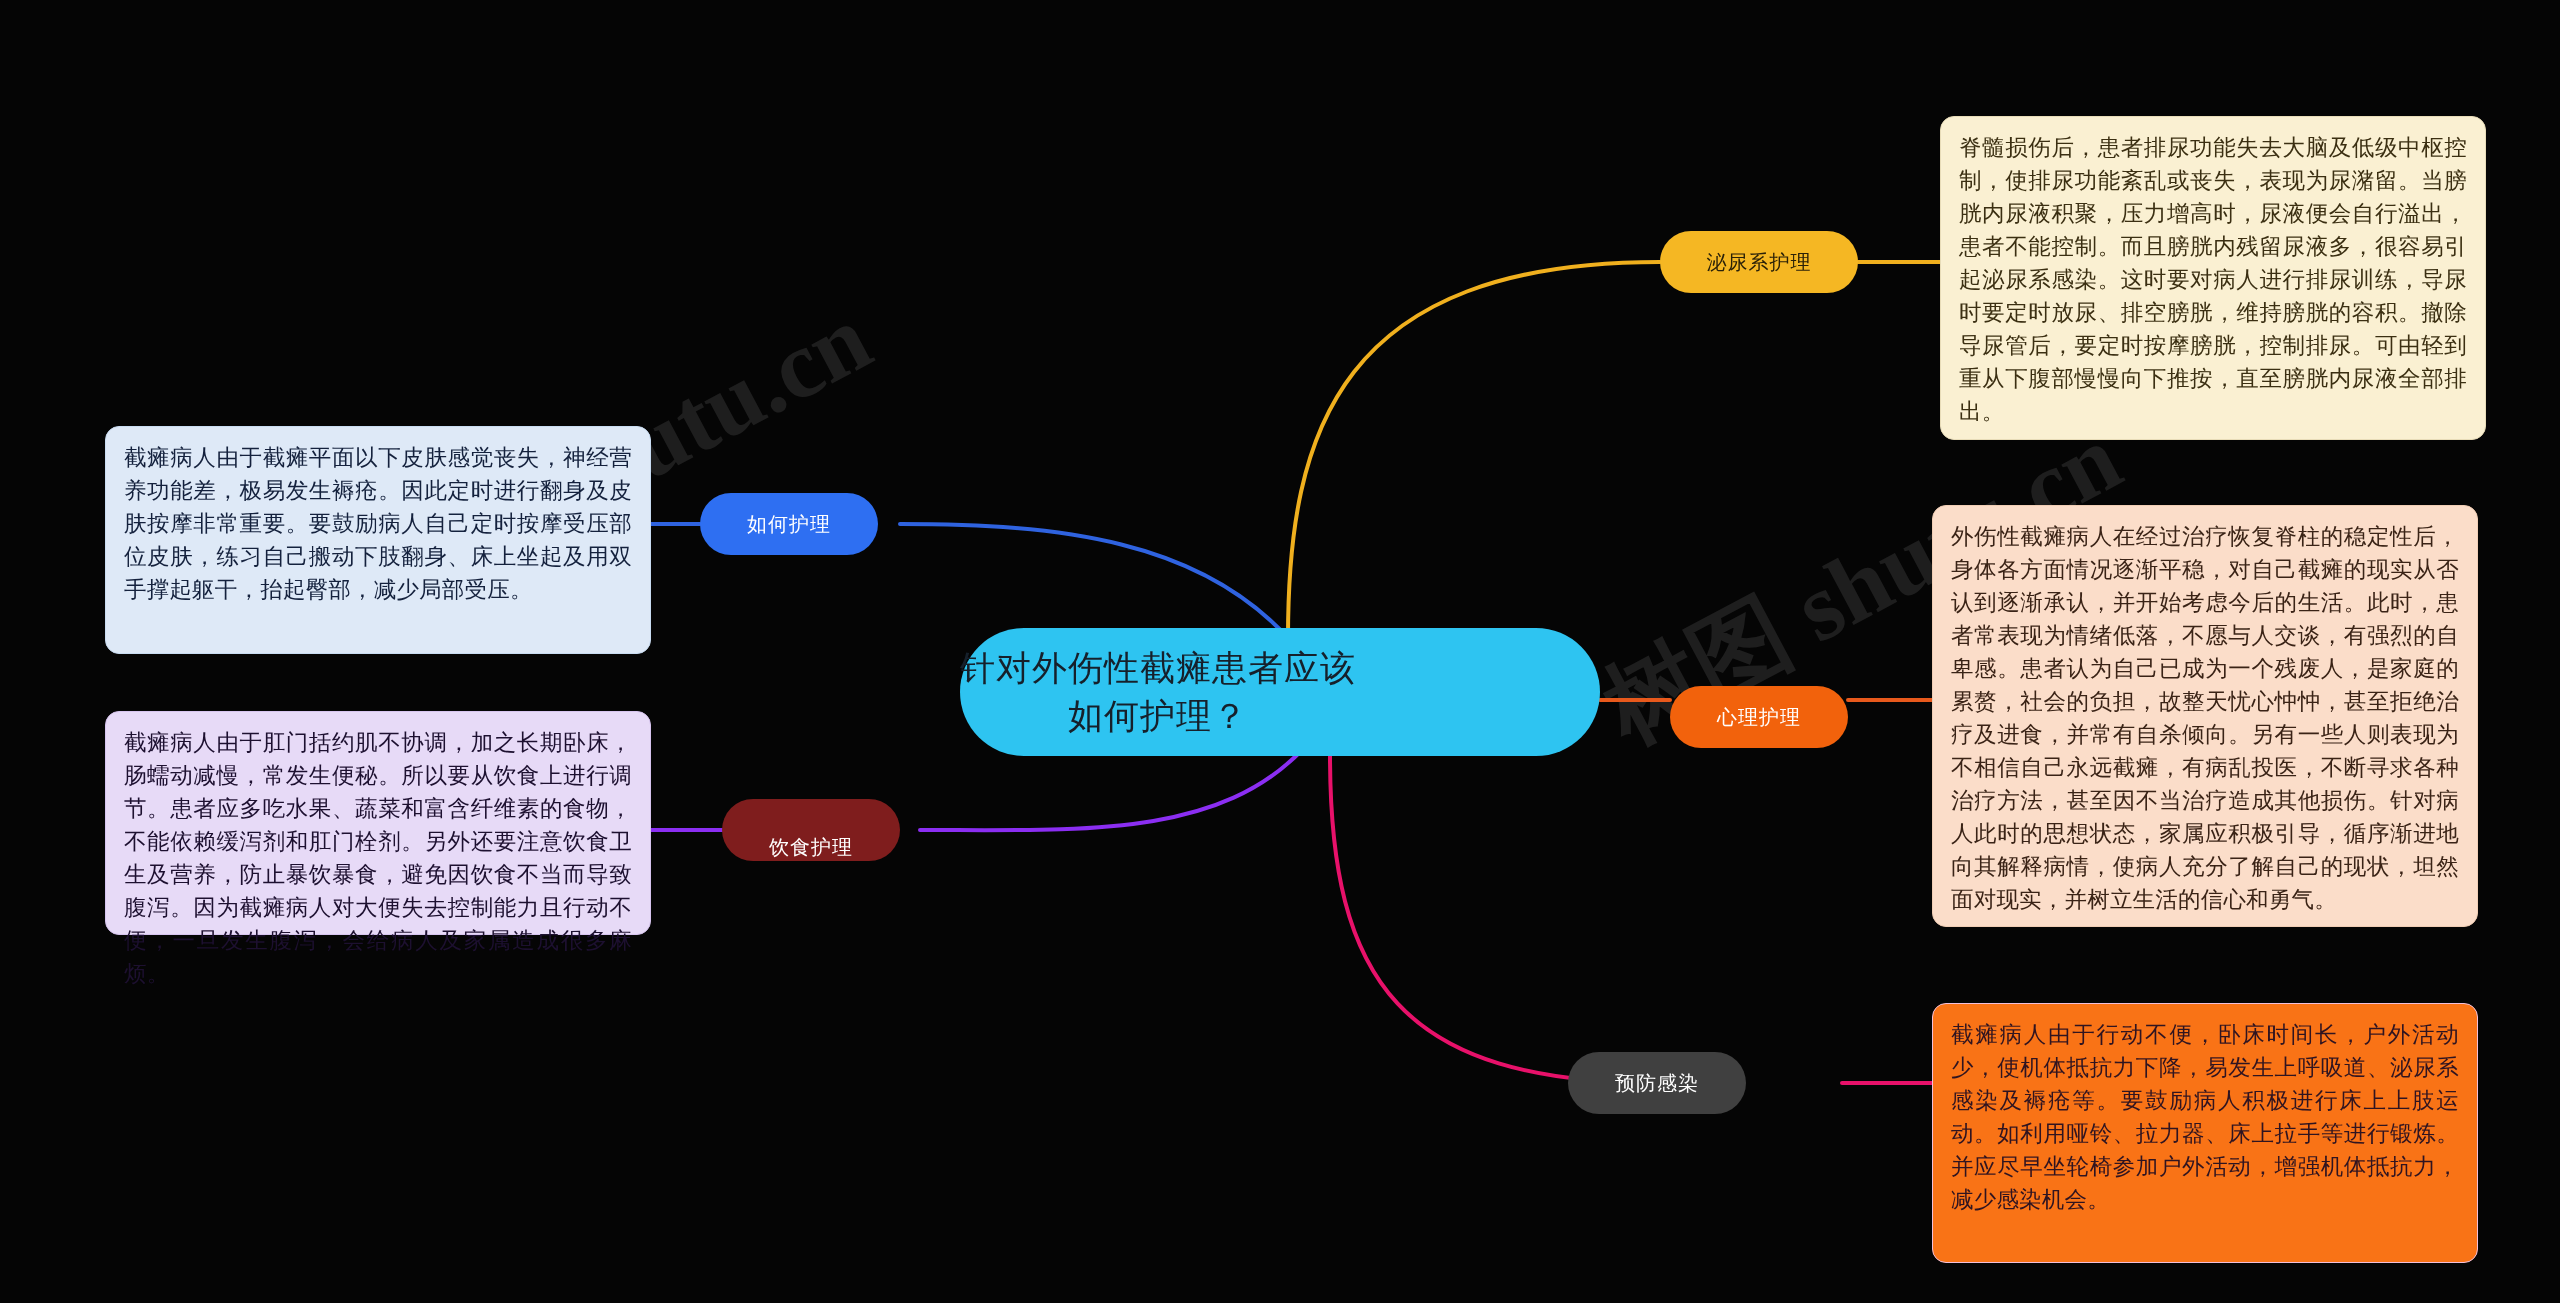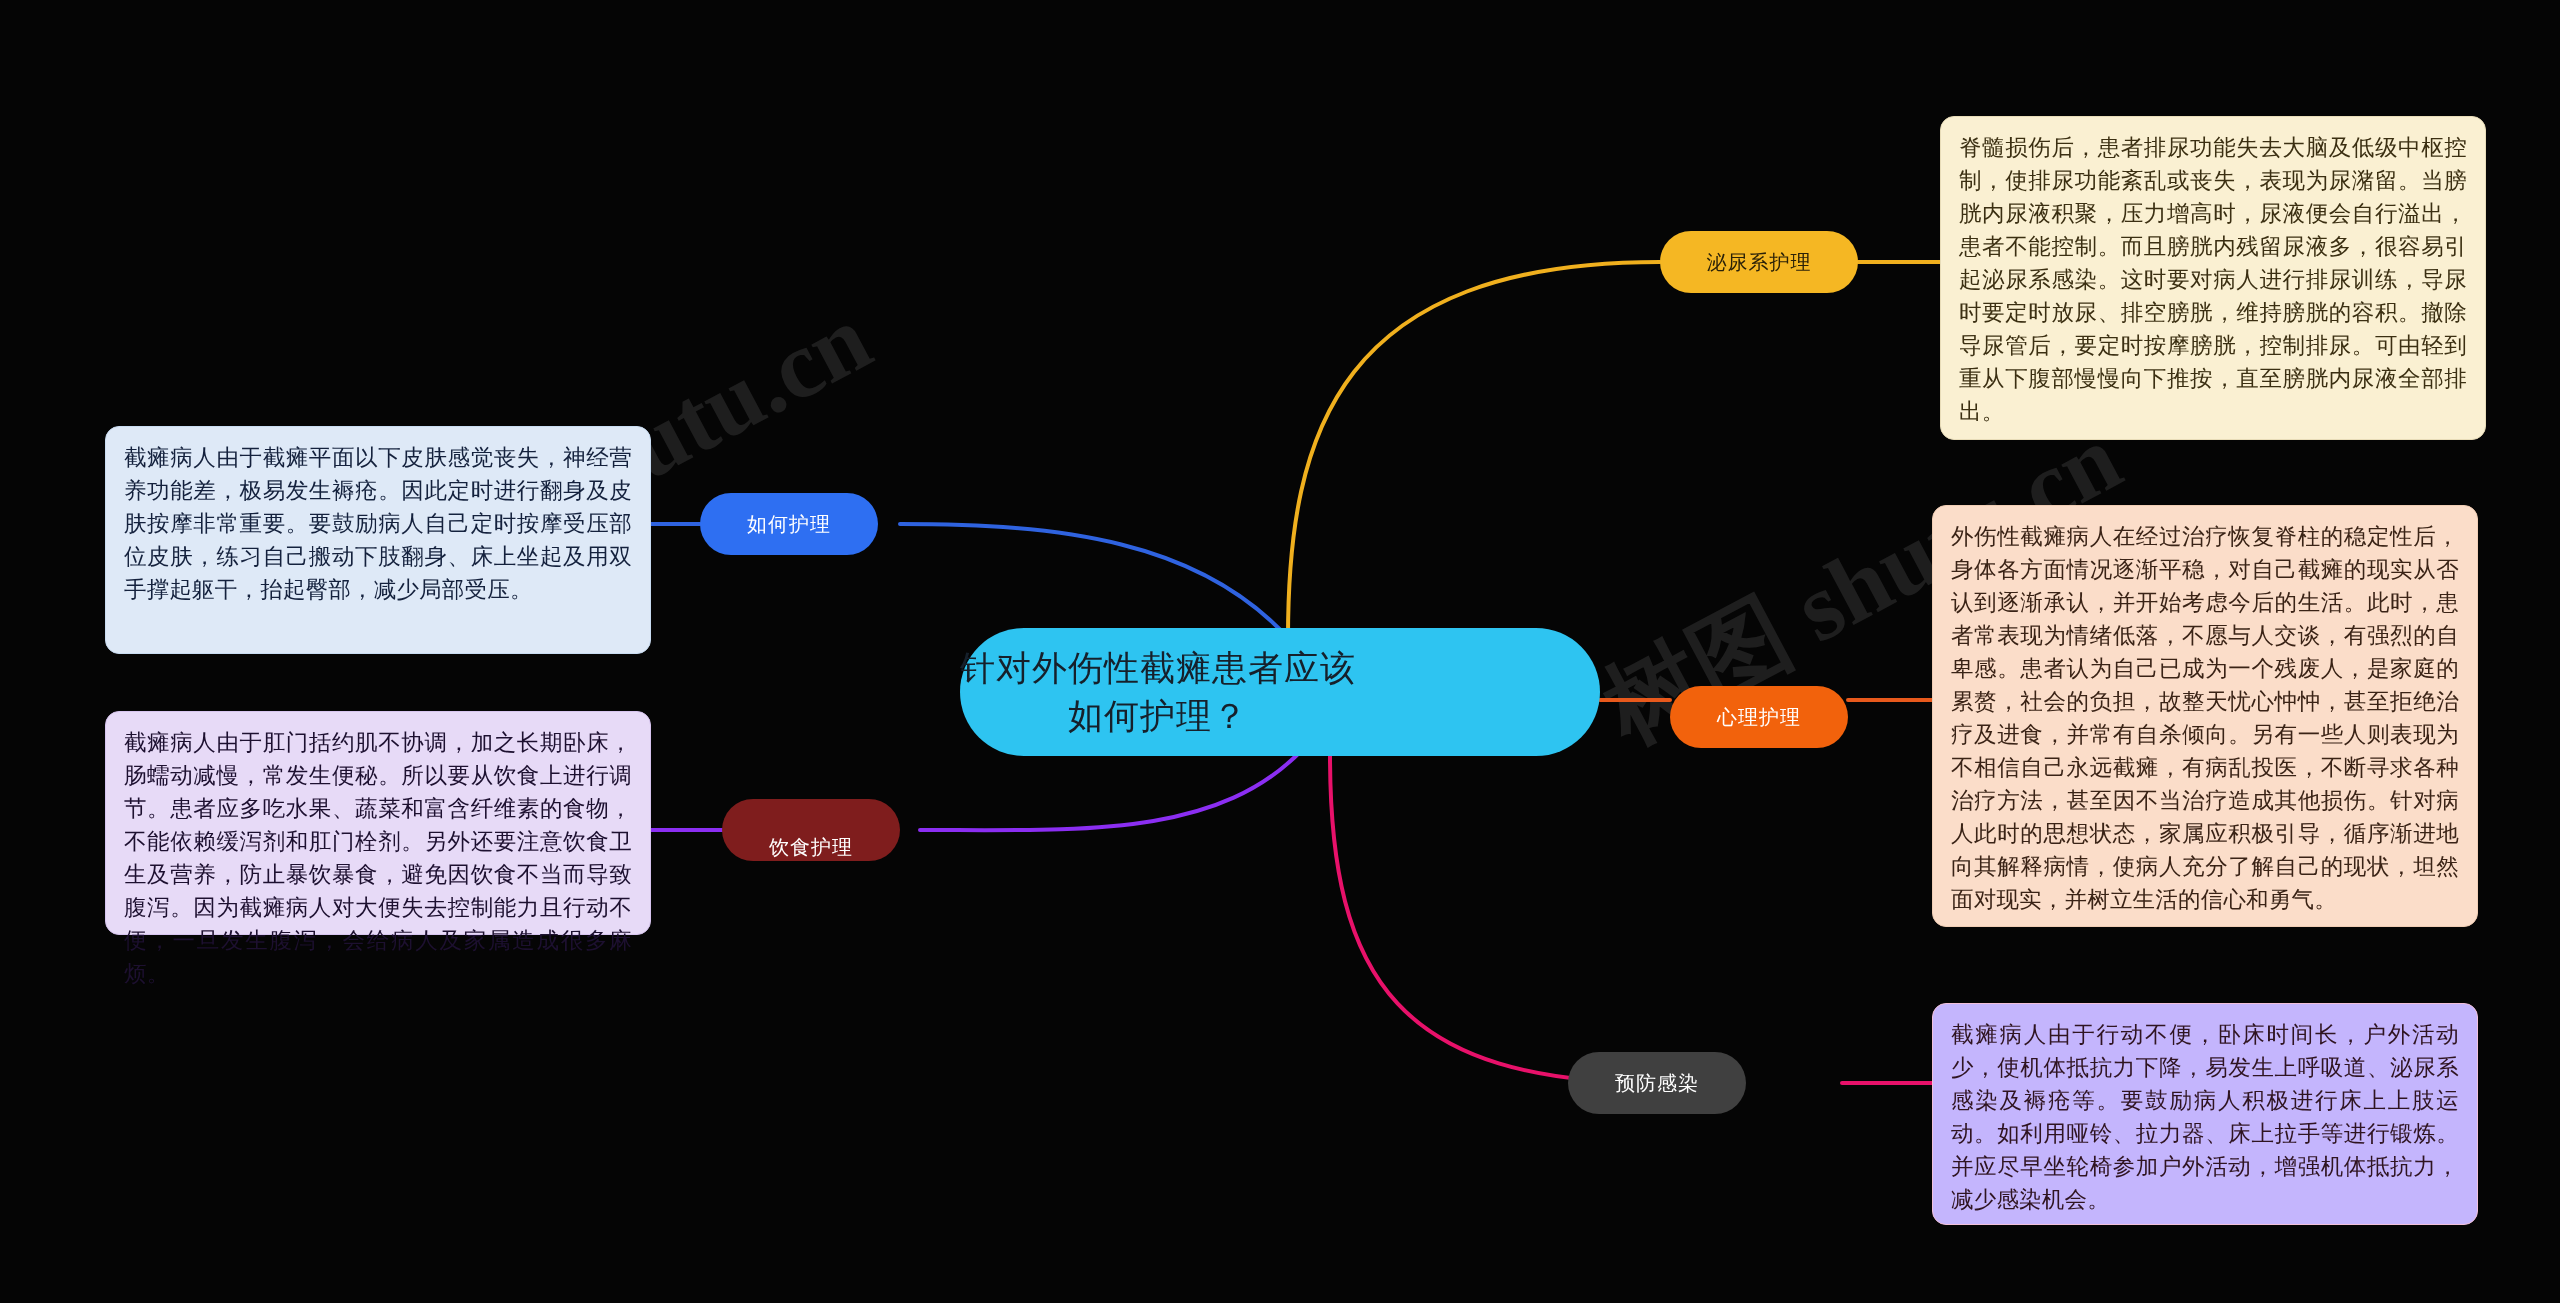--- a/index.html
+++ b/index.html
@@ -79,21 +79,21 @@
   </div>
 
   <div class="leaf" style="left: 1940px; top: 100px; width: 546px; height: 324px; background: rgb(250, 240, 210); color: rgb(59, 47, 18); border: 1px solid rgb(232, 220, 184);">
     <span>脊髓损伤后，患者排尿功能失去大脑及低级中枢控制，使排尿功能紊乱或丧失，表现为尿潴留。当膀胱内尿液积聚，压力增高时，尿液便会自行溢出，患者不能控制。而且膀胱内残留尿液多，很容易引起泌尿系感染。这时要对病人进行排尿训练，导尿时要定时放尿、排空膀胱，维持膀胱的容积。撤除导尿管后，要定时按摩膀胱，控制排尿。可由轻到重从下腹部慢慢向下推按，直至膀胱内尿液全部排出。</span>
   </div>
 
   <div class="leaf" style="left: 1932px; top: 489px; width: 546px; height: 422px; background: rgb(251, 221, 201); color: rgb(58, 35, 22); border: 1px solid rgb(240, 205, 180);">
     <span>外伤性截瘫病人在经过治疗恢复脊柱的稳定性后，身体各方面情况逐渐平稳，对自己截瘫的现实从否认到逐渐承认，并开始考虑今后的生活。此时，患者常表现为情绪低落，不愿与人交谈，有强烈的自卑感。患者认为自己已成为一个残废人，是家庭的累赘，社会的负担，故整天忧心忡忡，甚至拒绝治疗及进食，并常有自杀倾向。另有一些人则表现为不相信自己永远截瘫，有病乱投医，不断寻求各种治疗方法，甚至因不当治疗造成其他损伤。针对病人此时的思想状态，家属应积极引导，循序渐进地向其解释病情，使病人充分了解自己的现状，坦然面对现实，并树立生活的信心和勇气。</span>
   </div>
 
-  <div class="leaf" style="left: 1932px; top: 987px; width: 546px; height: 222px; background: #c4b5fd; color: rgb(47, 20, 33); border: 1px solid rgb(242, 192, 218);">
+  <div class="leaf" style="left: 1932px; top: 987px; width: 546px; height: 260px; background: #f97316; color: rgb(47, 20, 33); border: 1px solid rgb(242, 192, 218);">
     <span>截瘫病人由于行动不便，卧床时间长，户外活动少，使机体抵抗力下降，易发生上呼吸道、泌尿系感染及褥疮等。要鼓励病人积极进行床上上肢运动。如利用哑铃、拉力器、床上拉手等进行锻炼。并应尽早坐轮椅参加户外活动，增强机体抵抗力，减少感染机会。</span>
   </div>
 
   <div class="leaf" style="left: 105px; top: 410px; width: 546px; height: 228px; background: rgb(222, 233, 247); color: rgb(20, 33, 61); border: 1px solid rgb(201, 220, 242);">
     <span>截瘫病人由于截瘫平面以下皮肤感觉丧失，神经营养功能差，极易发生褥疮。因此定时进行翻身及皮肤按摩非常重要。要鼓励病人自己定时按摩受压部位皮肤，练习自己搬动下肢翻身、床上坐起及用双手撑起躯干，抬起臀部，减少局部受压。</span>
   </div>
 
   <div class="leaf" style="left: 105px; top: 695px; width: 546px; height: 224px; background: rgb(231, 218, 247); color: rgb(29, 16, 48); border: 1px solid rgb(215, 196, 239);">
     <span>截瘫病人由于肛门括约肌不协调，加之长期卧床，肠蠕动减慢，常发生便秘。所以要从饮食上进行调节。患者应多吃水果、蔬菜和富含纤维素的食物，不能依赖缓泻剂和肛门栓剂。另外还要注意饮食卫生及营养，防止暴饮暴食，避免因饮食不当而导致腹泻。因为截瘫病人对大便失去控制能力且行动不便，一旦发生腹泻，会给病人及家属造成很多麻烦。</span>
   </div>

